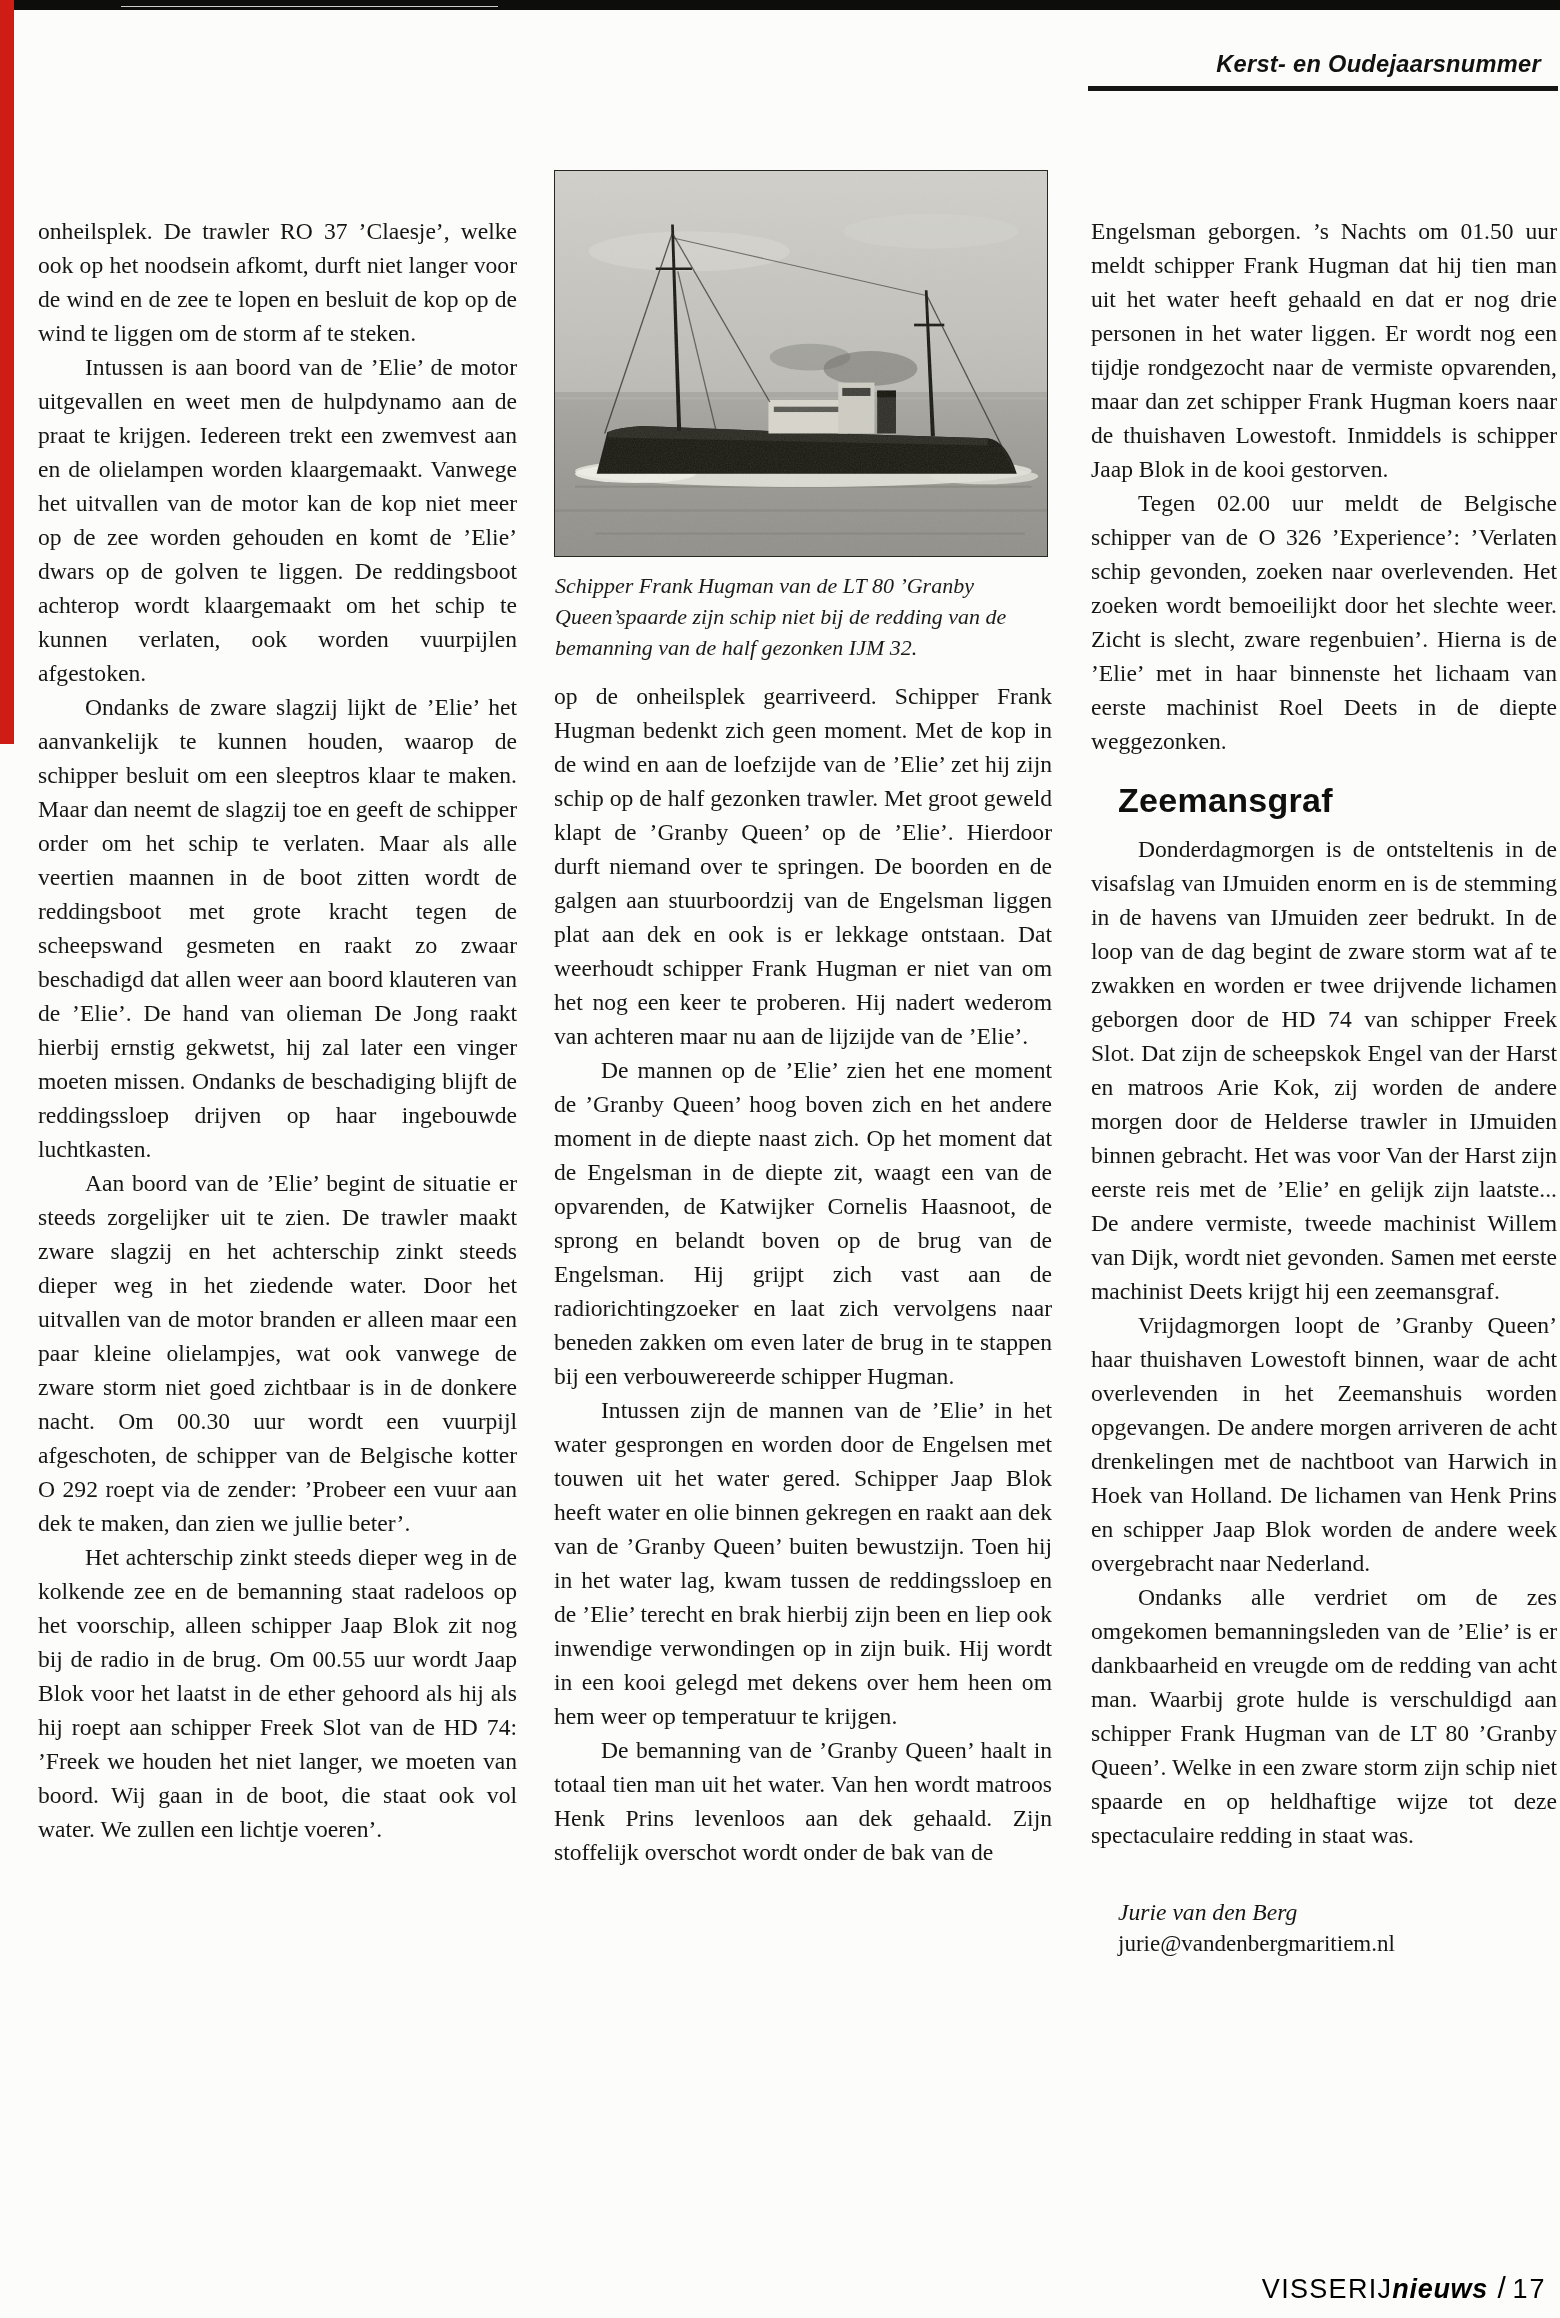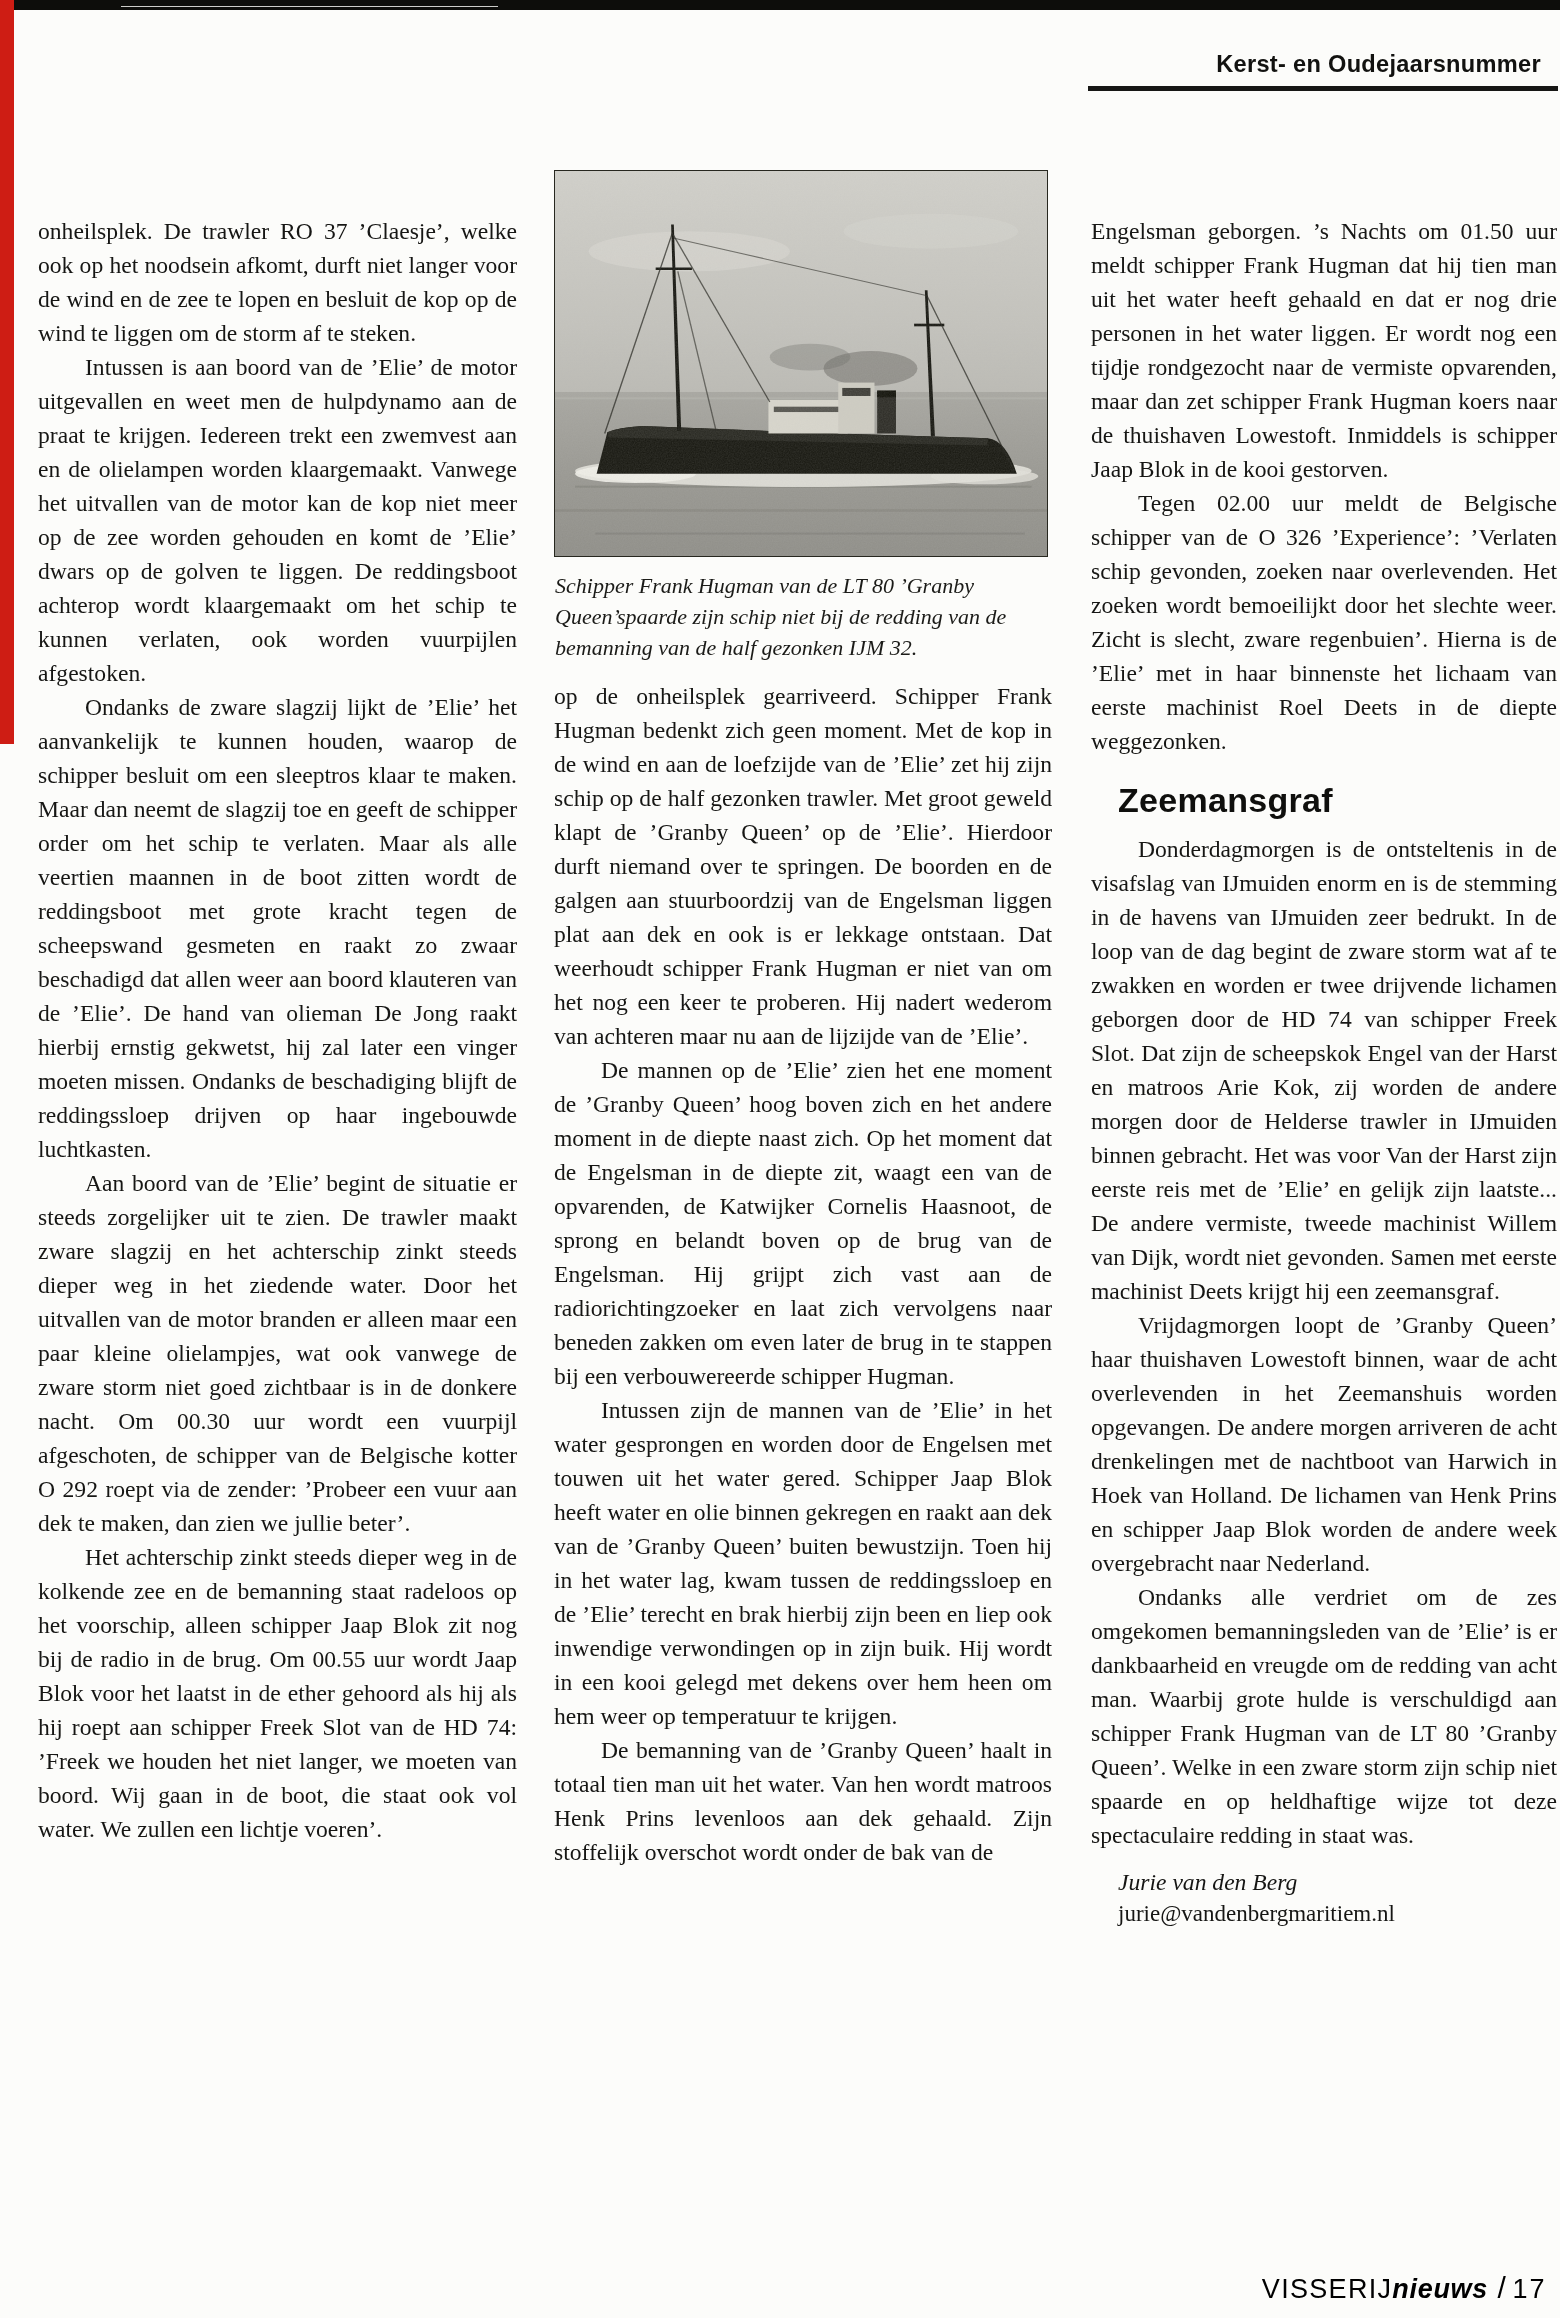--- a/index.html
+++ b/index.html
@@ -23,21 +23,21 @@
   }
   
   .edge-tab {
     position: absolute; top: 0; left: 0; width: 14px; height: 744px;
     background: #ce1d14;
   }
   
   .issue-label {
     position: absolute; top: 51px; right: 19px;
     font-family: "Liberation Sans", sans-serif;
-    font-weight: bold; 
+    font-weight: bold; font-style: italic;
     font-size: 23.6px; letter-spacing: 0.3px; color: #121210;
   }
   .header-rule {
     position: absolute; top: 86px; left: 1088px; width: 470px; height: 5.4px;
     background: #171715;
   }
   
   .photo {
     position: absolute; left: 554px; top: 170px; width: 494px; height: 387px;
     border: 1.3px solid #27271f; box-sizing: border-box; background: #c9c8c2;
@@ -59,21 +59,21 @@
   .col p.indent { text-indent: 47px; }
   #col-left   { left: 38px;   width: 479px; }
   #col-middle { left: 554px;  width: 498px; top: 679px; }
   #col-right  { left: 1091px; width: 466px; }
   .section-heading {
     font-family: "Liberation Sans", sans-serif;
     font-weight: bold; font-size: 34px; line-height: 32px;
     margin: 25.6px 0 16px 27px; letter-spacing: 0.3px; color: #0f0f0d;
     text-align: left;
   }
-  .byline { margin-top: 14px; padding-left: 27px; text-align: left; }
+  .byline { margin-top: 44px; padding-left: 27px; text-align: left; }
   .byline .author-name { font-style: italic; font-size: 23.6px; line-height: 32px; }
   .byline .author-email { font-style: normal; font-size: 23px; line-height: 32px; }
   
   .footer {
     position: absolute; top: 2271px; right: 13.5px;
     font-family: "Liberation Sans", sans-serif;
     font-size: 27px; color: #000000; white-space: nowrap;
   }
   .footer .brand-caps { letter-spacing: 1.3px; font-weight: 500; }
   .footer .brand-suffix { font-weight: bold; font-style: italic; letter-spacing: 0.7px; }

